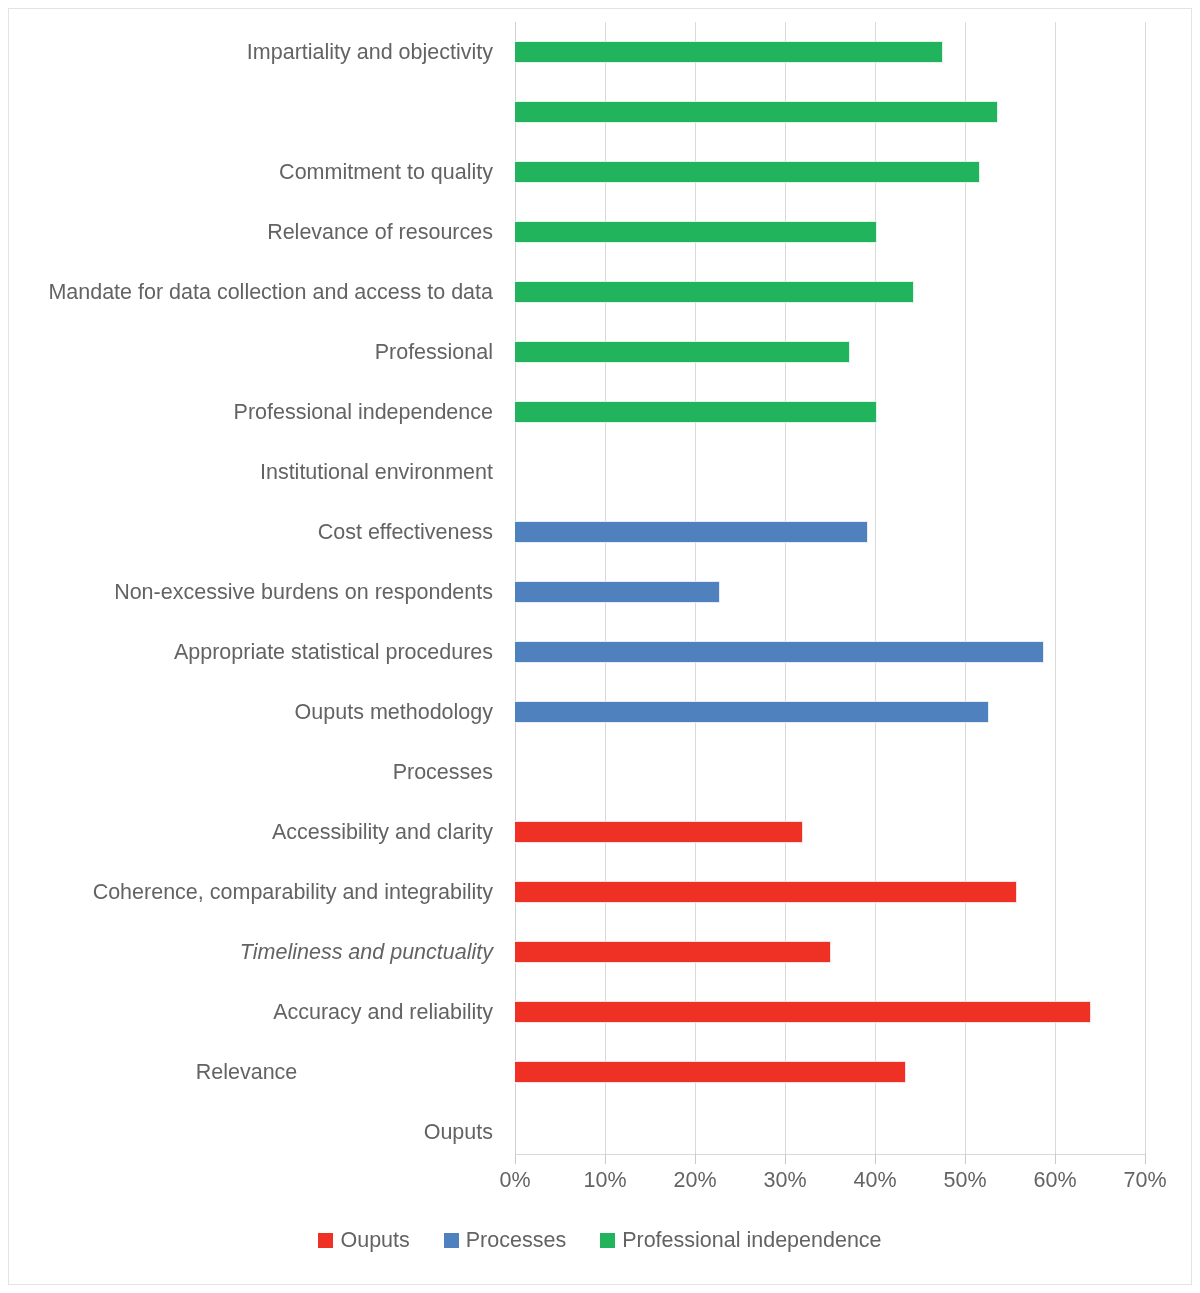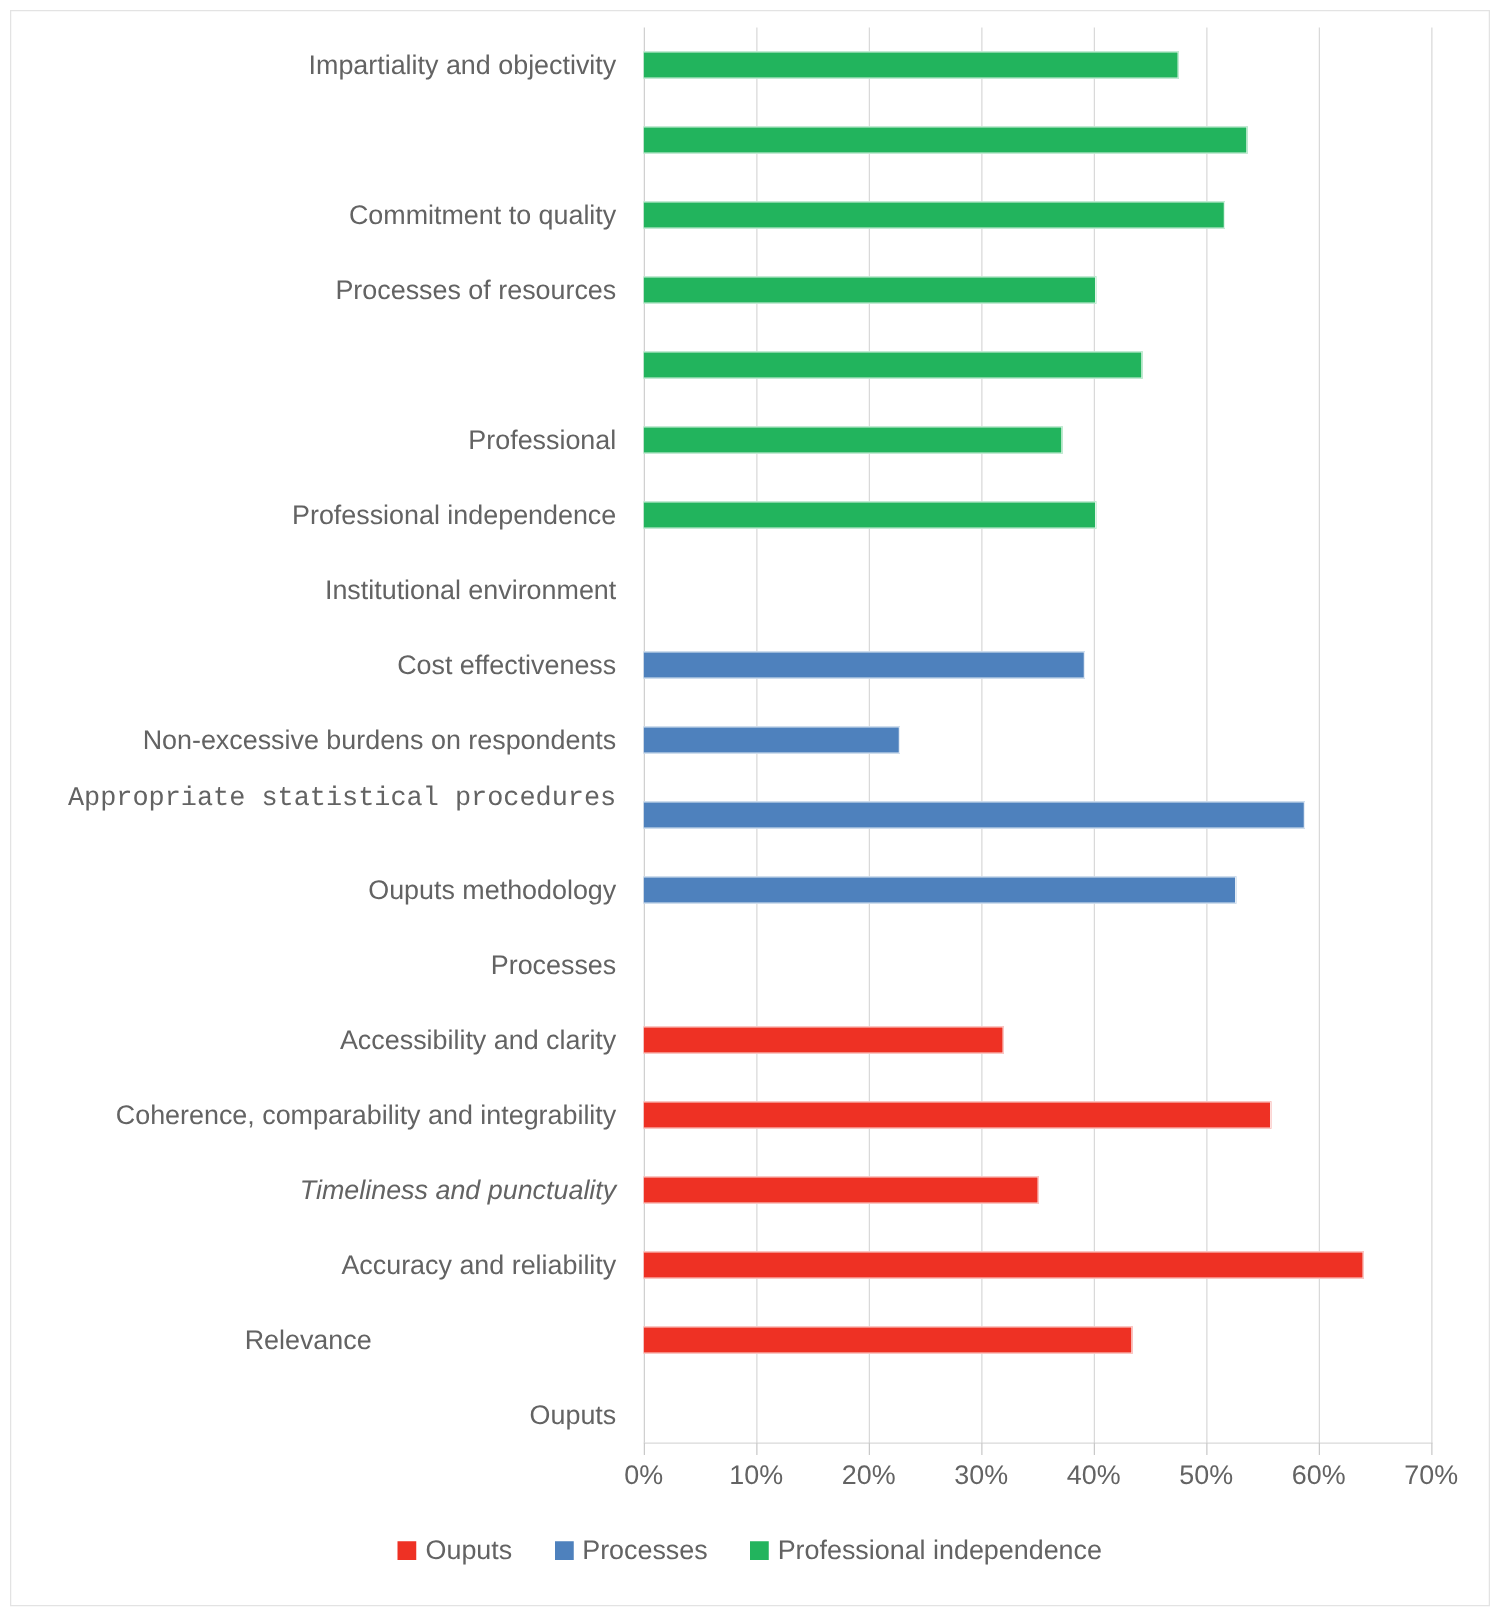--- a/index.html
+++ b/index.html
@@ -199,27 +199,28 @@
         <div class="row" style="top: 1020px;">
           <div class="bar" title="Relevance: 43.4%" style="width: 390.6px; background: rgb(238, 49, 36);"></div>
         </div>
         <div class="row" style="top: 1080px;"></div>
       </div>
   </div>
 
   <div class="cat-labels" id="cat-labels">
       <div class="cat-label" style="top: 17px;">Impartiality and objectivity</div>
       <div class="cat-label" style="top: 137px;">Commitment to quality</div>
-      <div class="cat-label" style="top: 197px;">Processes of resources</div>
+      <div class="cat-label" style="top: 197px;">Relevance of resources</div>
+      <div class="cat-label" style="top: 257px;">Mandate for data collection and access to data</div>
       <div class="cat-label" style="top: 317px;">Professional</div>
       <div class="cat-label" style="top: 377px;">Professional independence</div>
       <div class="cat-label" style="top: 497px;">Cost effectiveness</div>
       <div class="cat-label" style="top: 437px;">Institutional environment</div>
       <div class="cat-label" style="top: 557px;">Non-excessive burdens on respondents</div>
-      <div class="cat-label" style="top: 604px; font-family: Liberation Mono, monospace;">Appropriate statistical procedures</div>
+      <div class="cat-label" style="top: 617px;">Appropriate statistical procedures</div>
       <div class="cat-label" style="top: 677px;">Ouputs methodology</div>
       <div class="cat-label" style="top: 737px;">Processes</div>
       <div class="cat-label" style="top: 797px;">Accessibility and clarity</div>
       <div class="cat-label" style="top: 857px;">Coherence, comparability and integrability</div>
       <div class="cat-label" style="top: 917px; font-style: italic;">Timeliness and punctuality</div>
       <div class="cat-label" style="top: 977px;">Accuracy and reliability</div>
       <div class="cat-label" style="top: 1037px; text-align: center;">Relevance</div>
       <div class="cat-label" style="top: 1097px;">Ouputs</div>
     </div>
 

